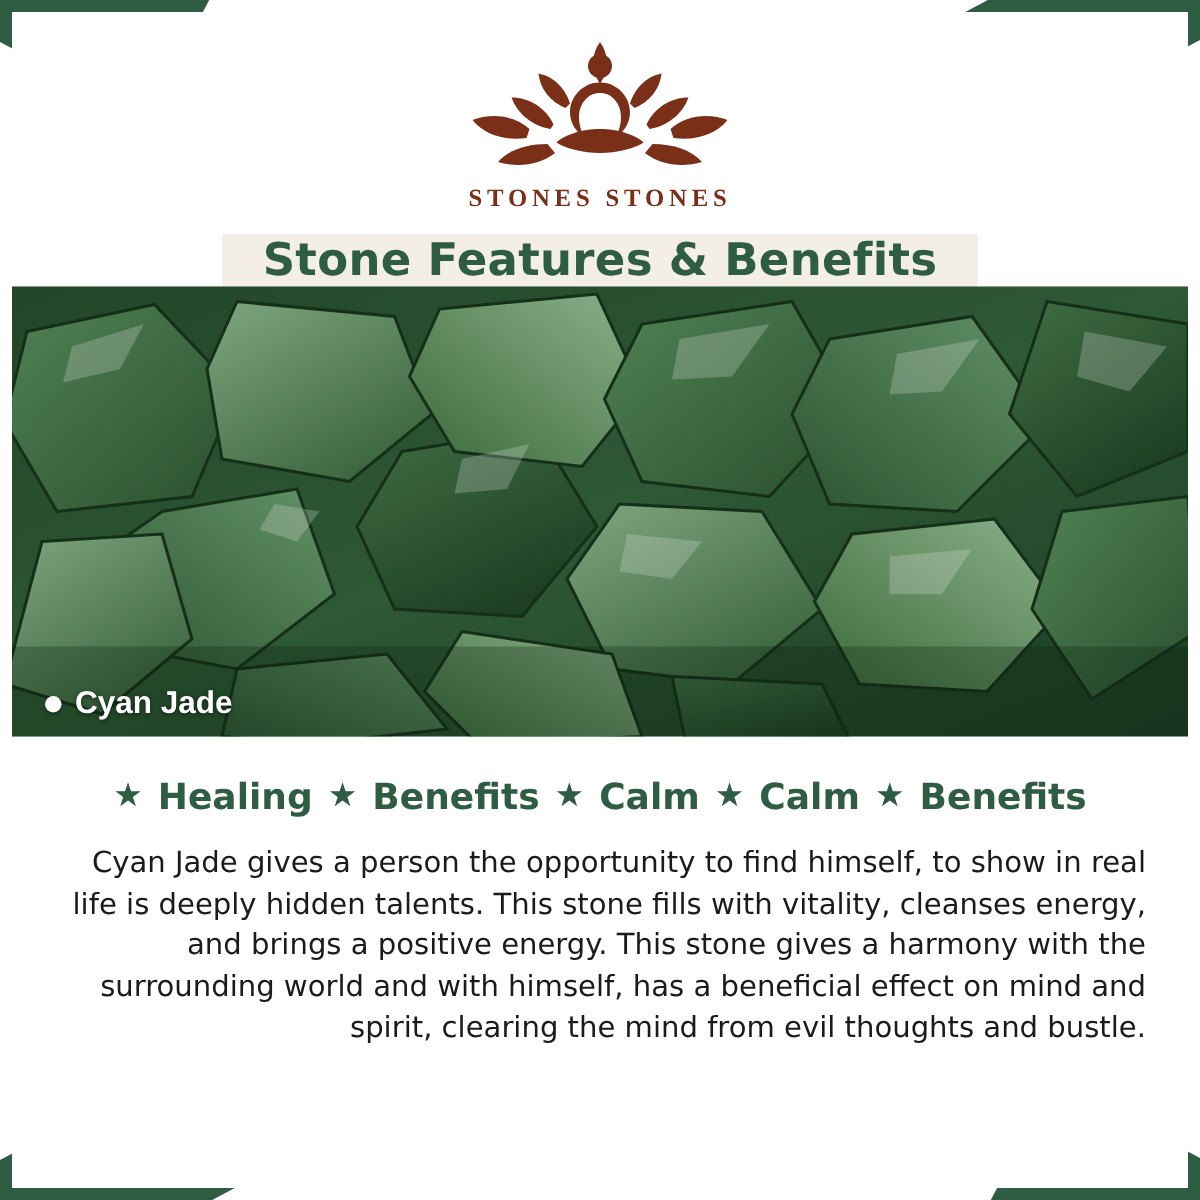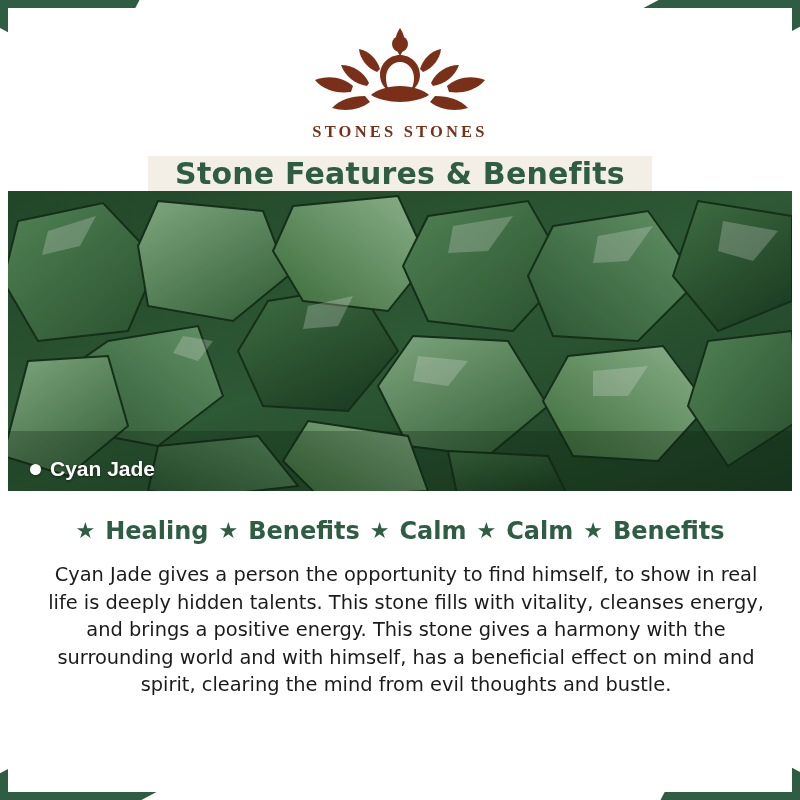--- a/index.html
+++ b/index.html
@@ -161,21 +161,21 @@
     white-space: nowrap;
   }
 
   
   .body-text {
     margin: 16px 28px 0 40px;
     font-size: 19.4px;
     line-height: 1.42;
     color: #1b1b1b;
     font-family: "DejaVu Sans", sans-serif;
-    text-align: center;
+    text-align: right;
   }
 </style>
 </head>
 <body>
 
 <div class="page">
 
   <div class="band band-top-left"></div>
   <div class="band band-top-right"></div>
   <div class="band band-bottom-left"></div>

